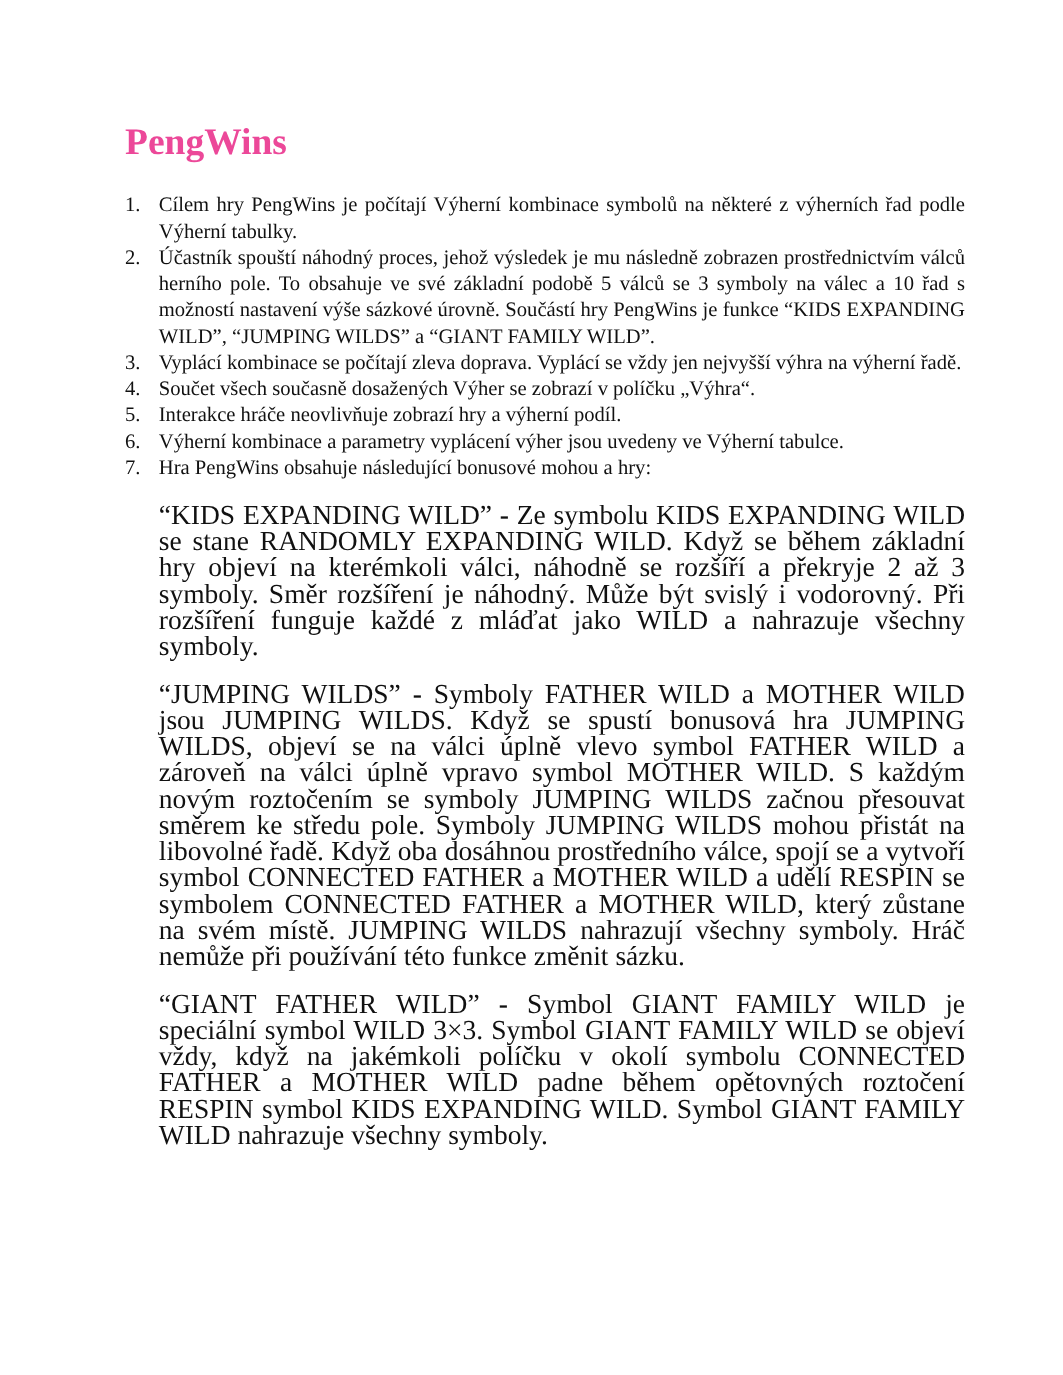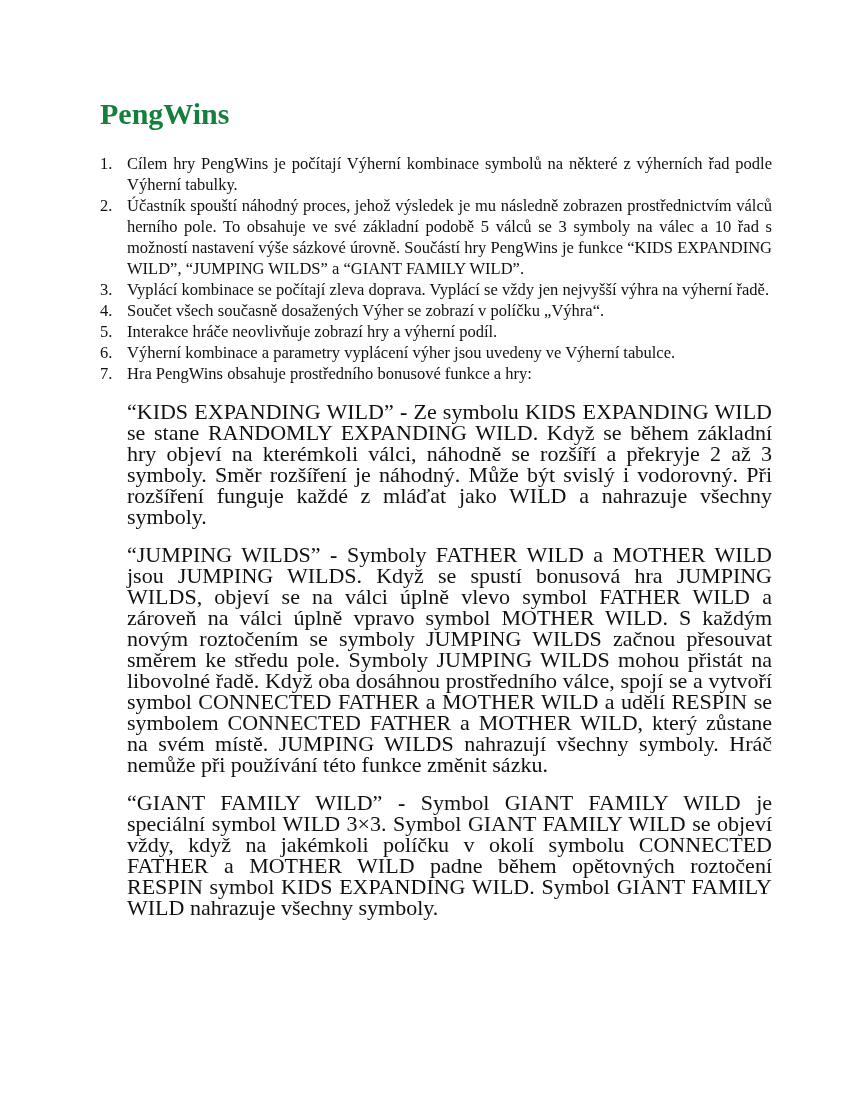--- a/index.html
+++ b/index.html
@@ -56,21 +56,21 @@
   }
   .feature .dash {
     font-weight: bold;
   }
 </style>
 </head>
 <body>
 
 <div class="page">
 
-  <h1 class="doc-title" style="color: #15803d;">PengWins</h1>
+  <h1 class="doc-title" style="color: #ec4899;">PengWins</h1>
 
   <div class="rules">
     <div class="rule">
       <span class="rule-num">1.</span>
       <span class="rule-text">Cílem hry PengWins je počítají Výherní kombinace symbolů na některé z výherních řad podle Výherní tabulky.</span>
     </div>
     <div class="rule">
       <span class="rule-num">2.</span>
       <span class="rule-text">Účastník spouští náhodný proces, jehož výsledek je mu následně zobrazen prostřednictvím válců herního pole. To obsahuje ve své základní podobě 5 válců se 3 symboly na válec a 10 řad s možností nastavení výše sázkové úrovně. Součástí hry PengWins je funkce “KIDS EXPANDING WILD”, “JUMPING WILDS” a “GIANT FAMILY WILD”.</span>
     </div>
@@ -85,23 +85,23 @@
     <div class="rule">
       <span class="rule-num">5.</span>
       <span class="rule-text">Interakce hráče neovlivňuje zobrazí hry a výherní podíl.</span>
     </div>
     <div class="rule">
       <span class="rule-num">6.</span>
       <span class="rule-text">Výherní kombinace a parametry vyplácení výher jsou uvedeny ve Výherní tabulce.</span>
     </div>
     <div class="rule">
       <span class="rule-num">7.</span>
-      <span class="rule-text">Hra PengWins obsahuje prostředního bonusové funkce a hry:</span>
+      <span class="rule-text">Hra PengWins obsahuje následující bonusové mohou a hry:</span>
     </div>
   </div>
 
   <p class="feature"><span>“KIDS EXPANDING WILD”</span><b class="dash"> - </b><span>Ze symbolu KIDS EXPANDING WILD se stane RANDOMLY EXPANDING WILD. Když se během základní hry objeví na kterémkoli válci, náhodně se rozšíří a překryje 2 až 3 symboly. Směr rozšíření je náhodný. Může být svislý i vodorovný. Při rozšíření funguje každé z mláďat jako WILD a nahrazuje všechny symboly.</span></p>
 
   <p class="feature"><span>“JUMPING WILDS”</span><b class="dash"> - </b><span>Symboly FATHER WILD a MOTHER WILD jsou JUMPING WILDS. Když se spustí bonusová hra JUMPING WILDS, objeví se na válci úplně vlevo symbol FATHER WILD a zároveň na válci úplně vpravo symbol MOTHER WILD. S každým novým roztočením se symboly JUMPING WILDS začnou přesouvat směrem ke středu pole. Symboly JUMPING WILDS mohou přistát na libovolné řadě. Když oba dosáhnou prostředního válce, spojí se a vytvoří symbol CONNECTED FATHER a MOTHER WILD a udělí RESPIN se symbolem CONNECTED FATHER a MOTHER WILD, který zůstane na svém místě. JUMPING WILDS nahrazují všechny symboly. Hráč nemůže při používání této funkce změnit sázku.</span></p>
 
-  <p class="feature"><span>“GIANT FAMILY WILD”</span><b class="dash"> - </b><span>Symbol GIANT FAMILY WILD je speciální symbol WILD 3×3. Symbol GIANT FAMILY WILD se objeví vždy, když na jakémkoli políčku v okolí symbolu CONNECTED FATHER a MOTHER WILD padne během opětovných roztočení RESPIN symbol KIDS EXPANDING WILD. Symbol GIANT FAMILY WILD nahrazuje všechny symboly.</span></p>
+  <p class="feature"><span>“GIANT FATHER WILD”</span><b class="dash"> - </b><span>Symbol GIANT FAMILY WILD je speciální symbol WILD 3×3. Symbol GIANT FAMILY WILD se objeví vždy, když na jakémkoli políčku v okolí symbolu CONNECTED FATHER a MOTHER WILD padne během opětovných roztočení RESPIN symbol KIDS EXPANDING WILD. Symbol GIANT FAMILY WILD nahrazuje všechny symboly.</span></p>
 
 </div>
 
 </body></html>

